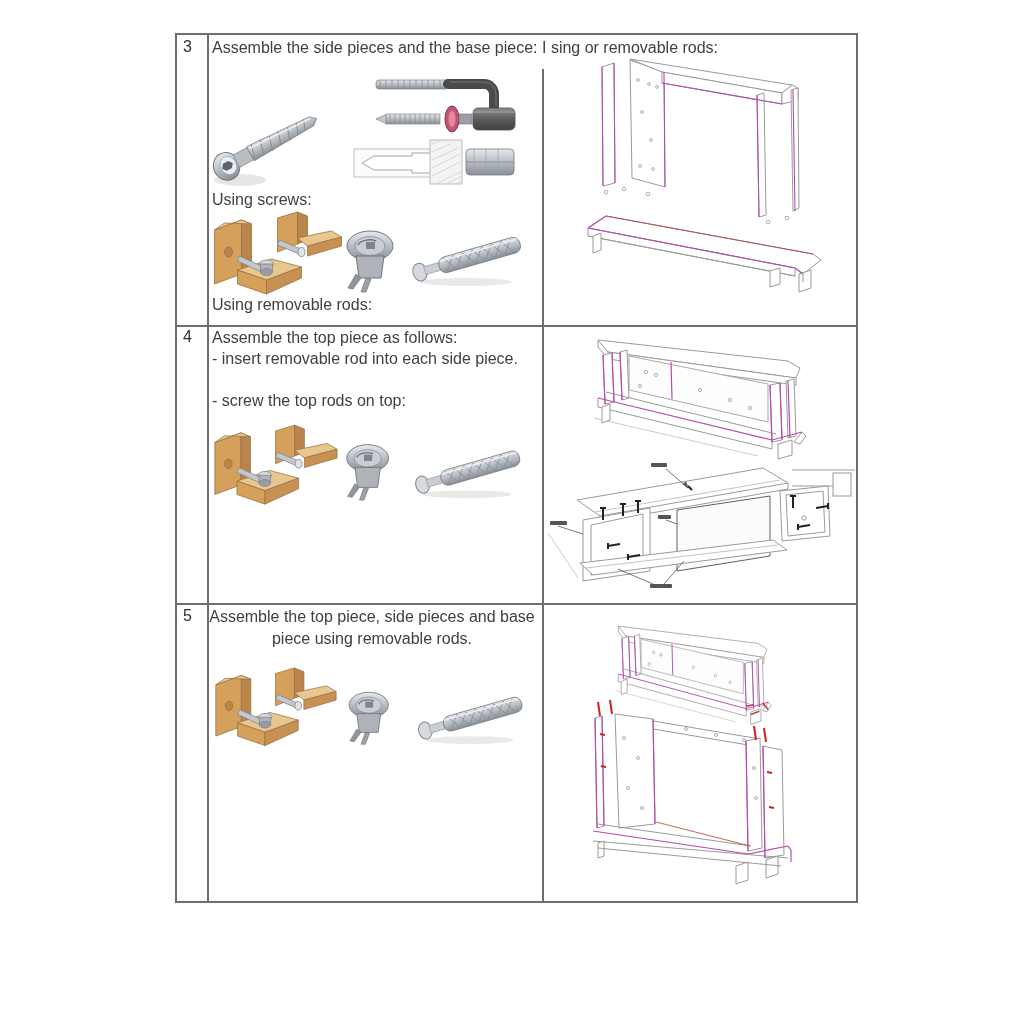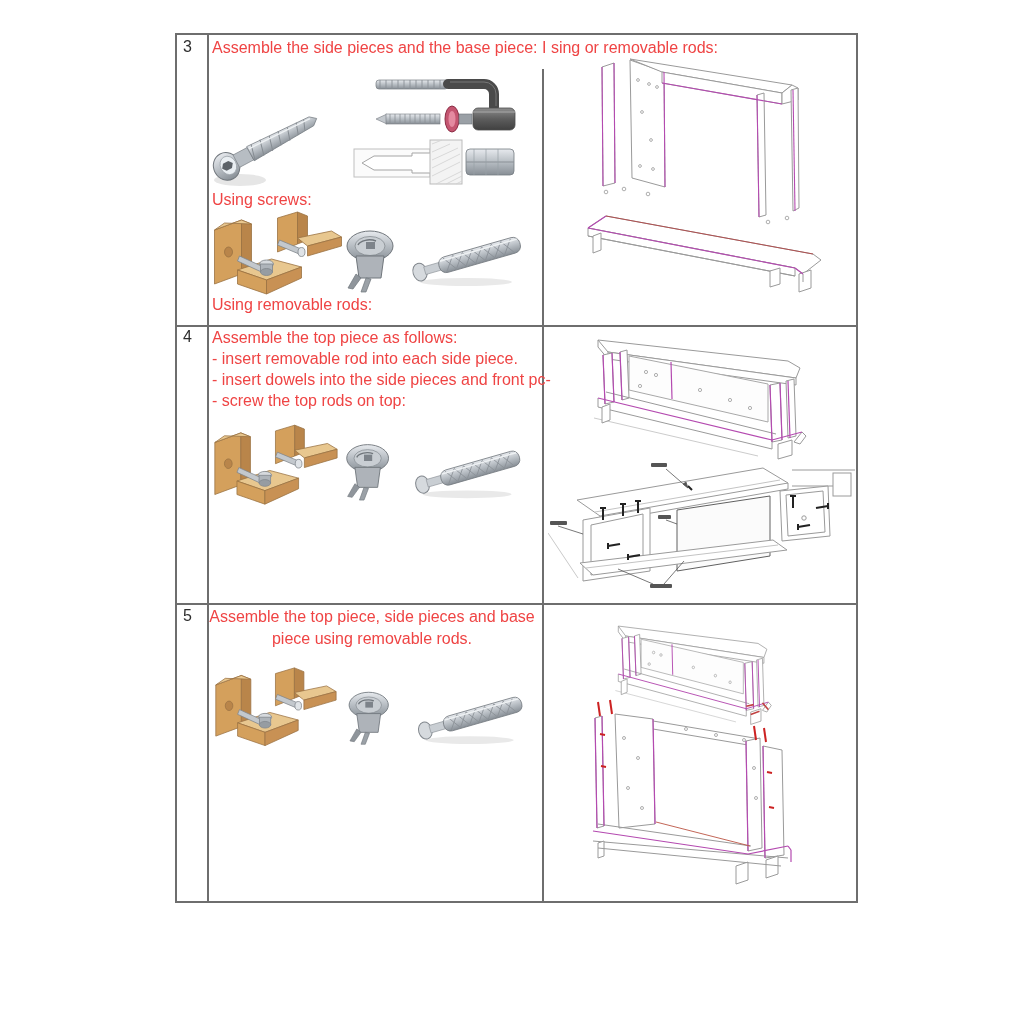--- a/index.html
+++ b/index.html
@@ -1,21 +1,21 @@
 <!DOCTYPE html>
 <html><head>
 <meta charset="utf-8">
 <style>
   html,body{margin:0;padding:0;background:#fff;}
   .page{position:relative;width:1024px;height:1024px;background:#ffffff;overflow:hidden;
         font-family:"Liberation Sans",sans-serif;color:#2e2e2e;}
   .abs{position:absolute;}
   .tbl{position:absolute;left:175px;top:33px;width:679px;height:866px;border:2px solid #6e6e6e;}
   .vline,.hline{position:absolute;background:#6e6e6e;}
-  .txt{position:absolute;font-size:16px;line-height:20px;color:#ef4444;white-space:nowrap;}
+  .txt{position:absolute;font-size:16px;line-height:20px;color:#404040;white-space:nowrap;}
   .num{position:absolute;font-size:16px;color:#2e2e2e;}
   .center{ text-align:center;}
   svg{display:block;}
 </style>
 </head>
 <body>
 
 <div class="page">
 
   <svg width="0" height="0" style="position:absolute" aria-hidden="true">
@@ -243,21 +243,20 @@
       <line x1="25" y1="14" x2="232" y2="54"></line>
       <line x1="25" y1="14" x2="43" y2="2"></line>
       <line x1="232" y1="54" x2="240" y2="60"></line>
     </g>
     <line x1="43" y1="2" x2="250" y2="40" stroke="#b05050" stroke-width="1"></line>
   </svg>
 
   <div class="num" style="left:183px;top:328px;">4</div>
   <div class="txt" style="left:212px;top:328px;">Assemble the top piece as follows:</div>
   <div class="txt" style="left:212px;top:349px;">- insert removable rod into each side piece.</div>
-  <div class="txt" style="left:212px;top:370px;">- insert dowels into the side pieces and front pc-</div>
   <div class="txt" style="left:212px;top:391px;">- screw the top rods on top:</div>
 
   <svg class="abs" style="left:210px;top:423px;" width="130" height="92" viewBox="0 0 135 95">
       <use href="#sym-woodblocks"></use>
     </svg>
   <svg class="abs" style="left:344px;top:440px;" width="50" height="62" viewBox="0 0 55 68">
       <use href="#sym-camlock"></use>
     </svg>
   <svg class="abs" style="left:406px;top:442px;" width="128" height="60" viewBox="0 0 130 62">
       <use href="#sym-spiralrod"></use>

